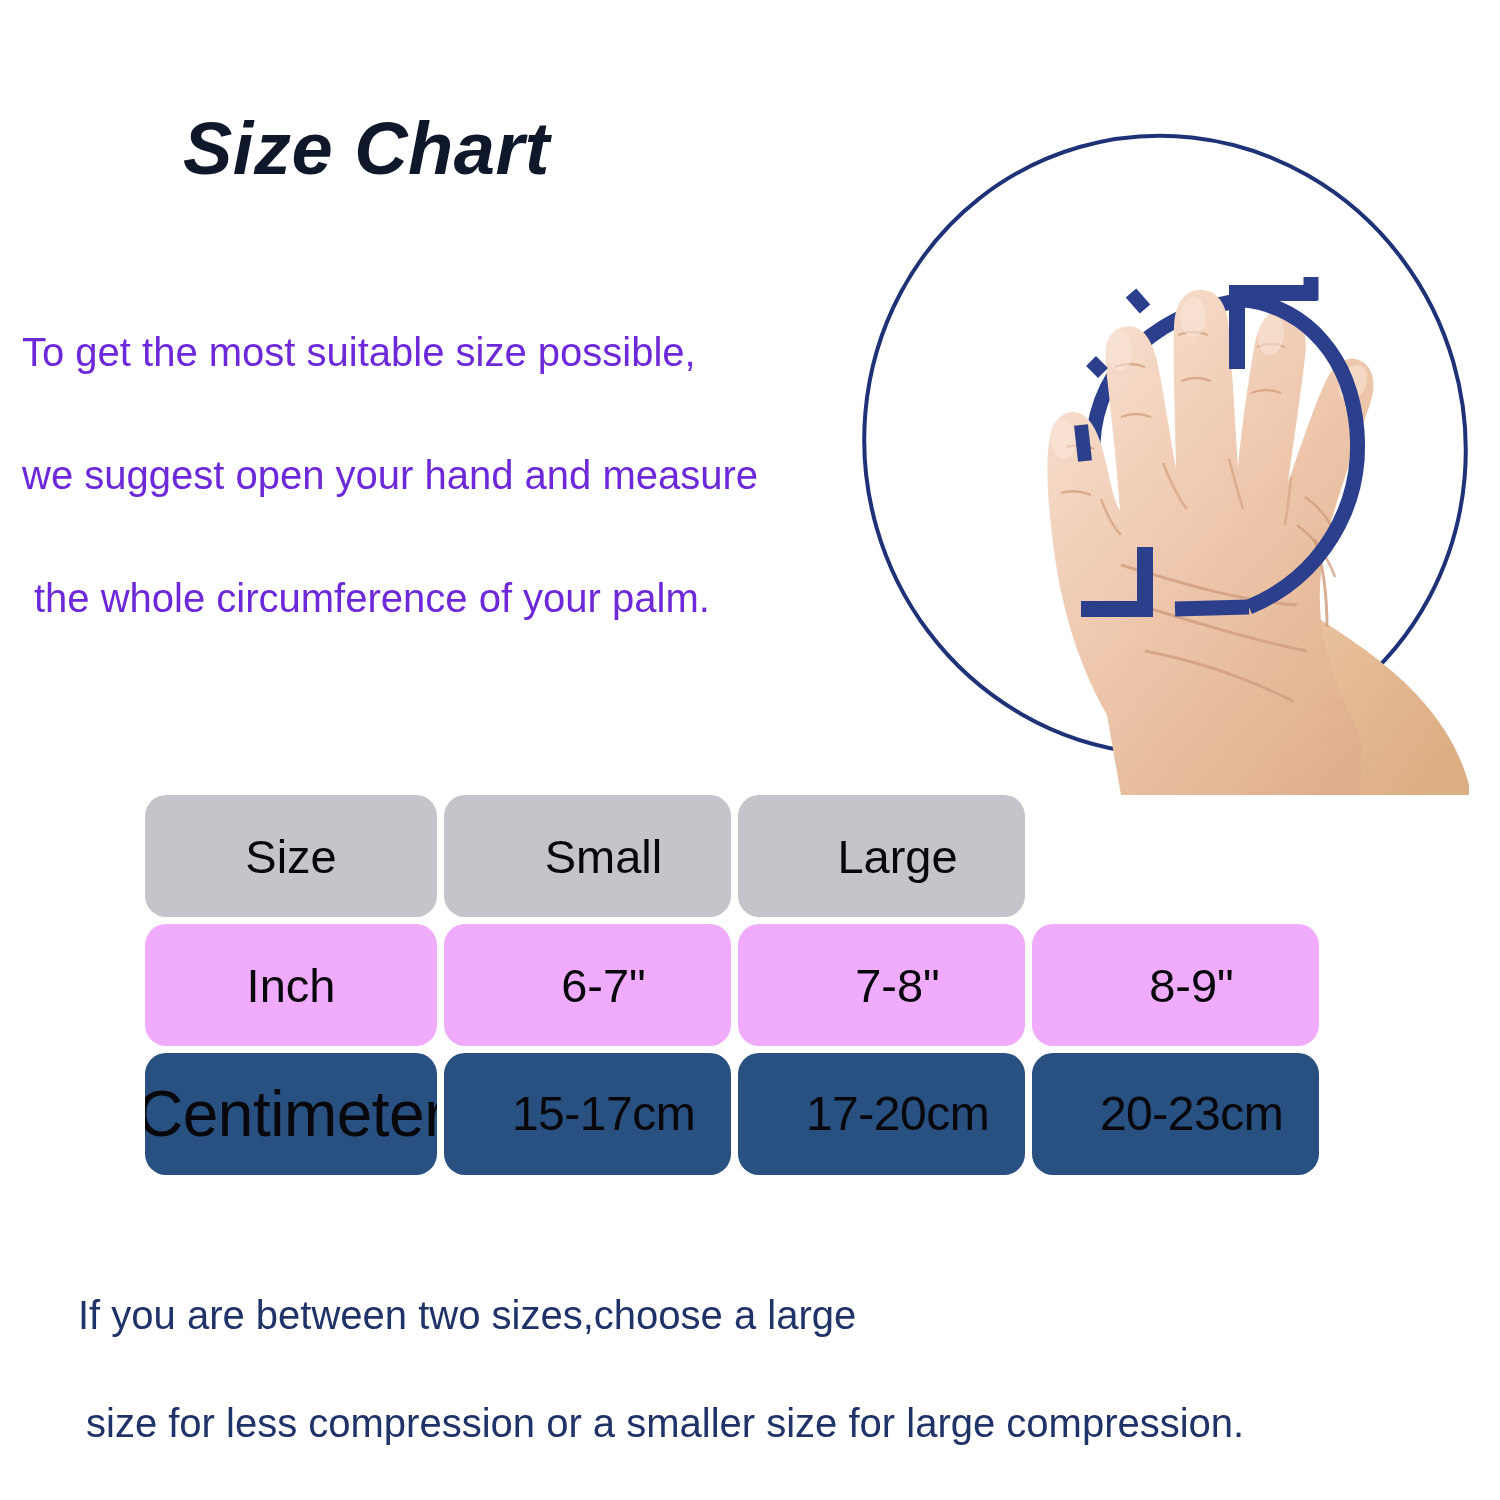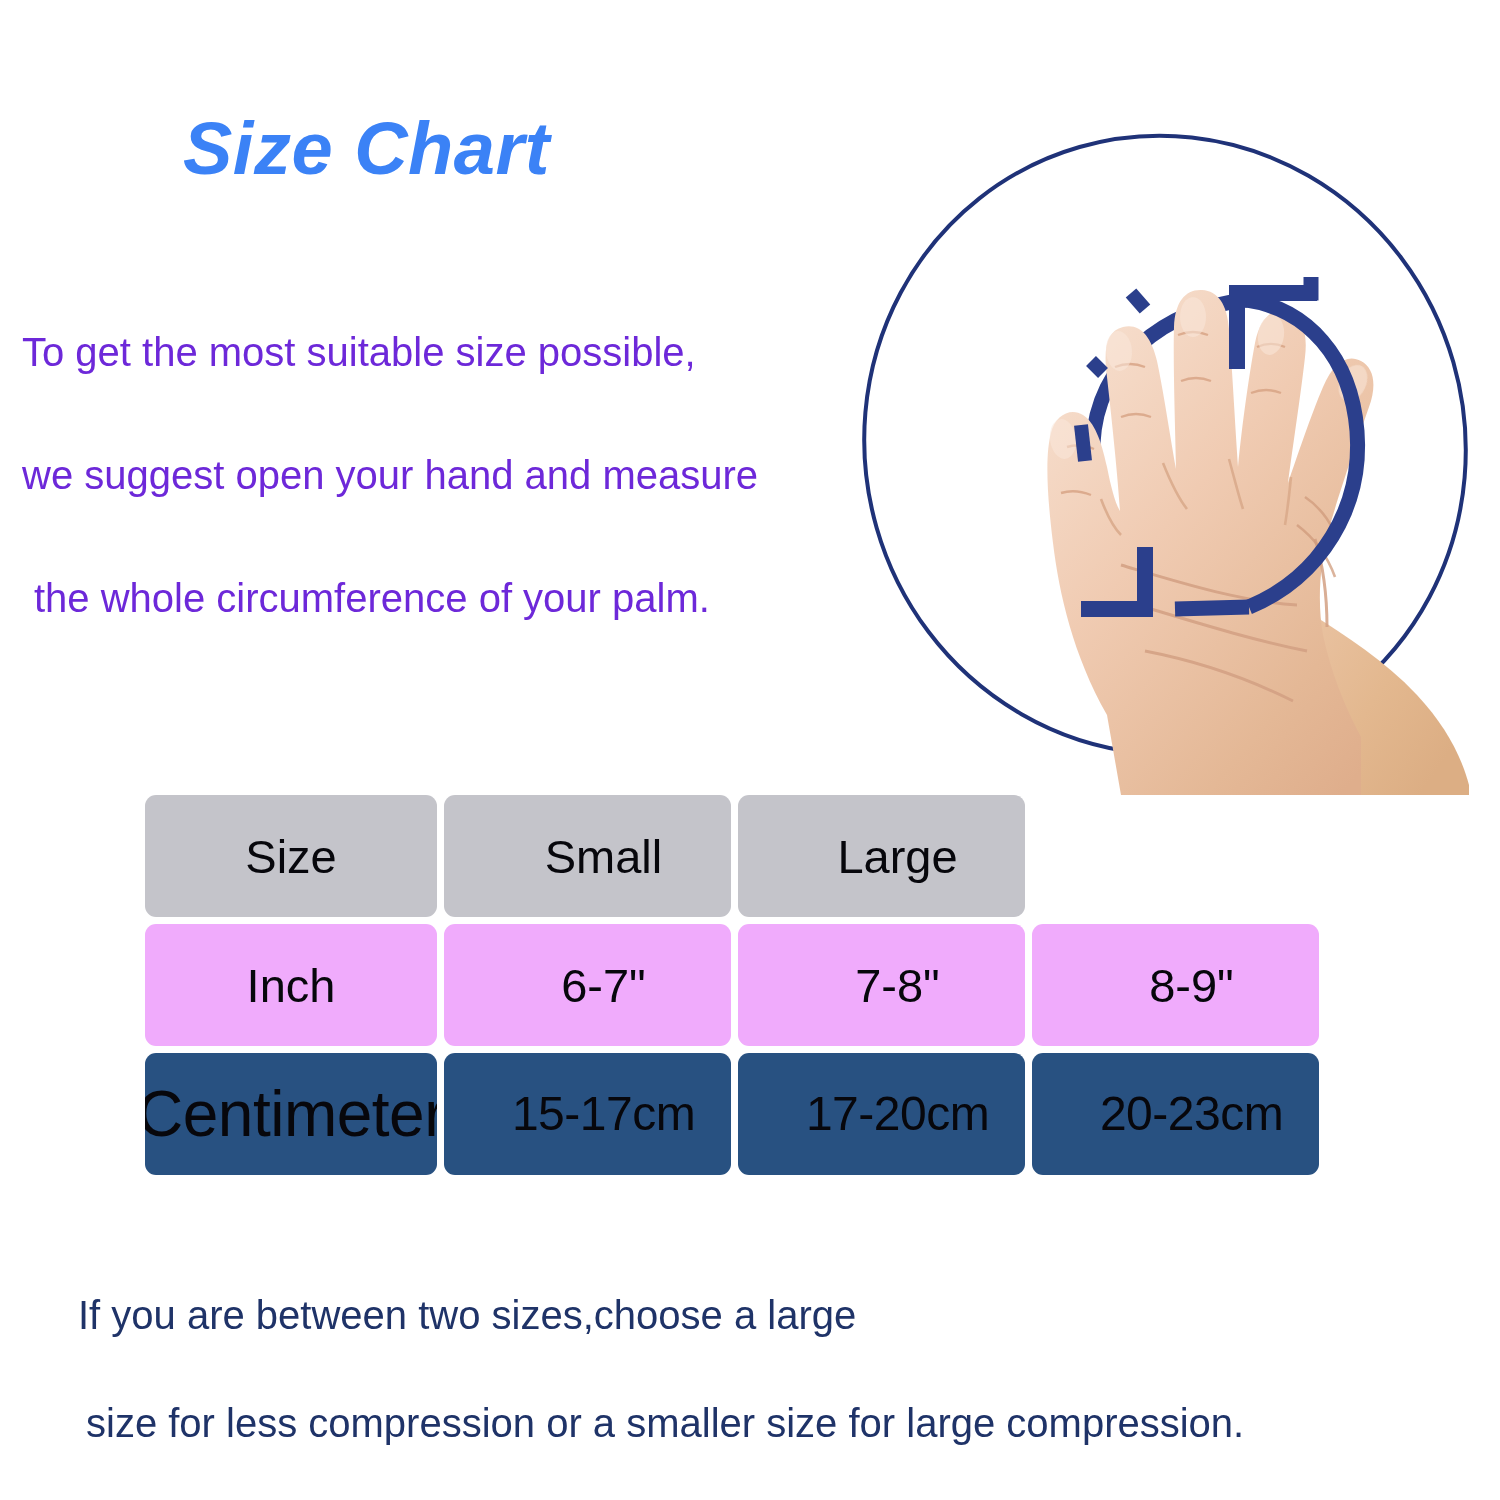--- a/index.html
+++ b/index.html
@@ -17,21 +17,21 @@
   }
 
   
   #page-title {
     position: absolute;
     left: 183px;
     top: 112px;
     font-size: 74px;
     font-weight: bold;
     font-style: italic;
-    color: #3b82f6;
+    color: #0f172a;
     letter-spacing: 0.5px;
     line-height: 1;
     white-space: nowrap;
   }
 
   
   #intro-block {
     position: absolute;
     left: 0px;
     top: 332px;
@@ -65,21 +65,21 @@
     top: 795px;
     width: 1180px;
   }
   .table-row {
     display: flex;
     gap: 7px;
     margin-bottom: 7px;
   }
   .cell {
     height: 122px;
-    border-radius: 11px;
+    border-radius: 21px;
     display: flex;
     align-items: center;
     justify-content: center;
     color: #07070c;
     font-size: 47px;
     line-height: 1;
     box-sizing: border-box;
     overflow: hidden;
   }
   .cell.c-label { flex: 0 0 292px; }

